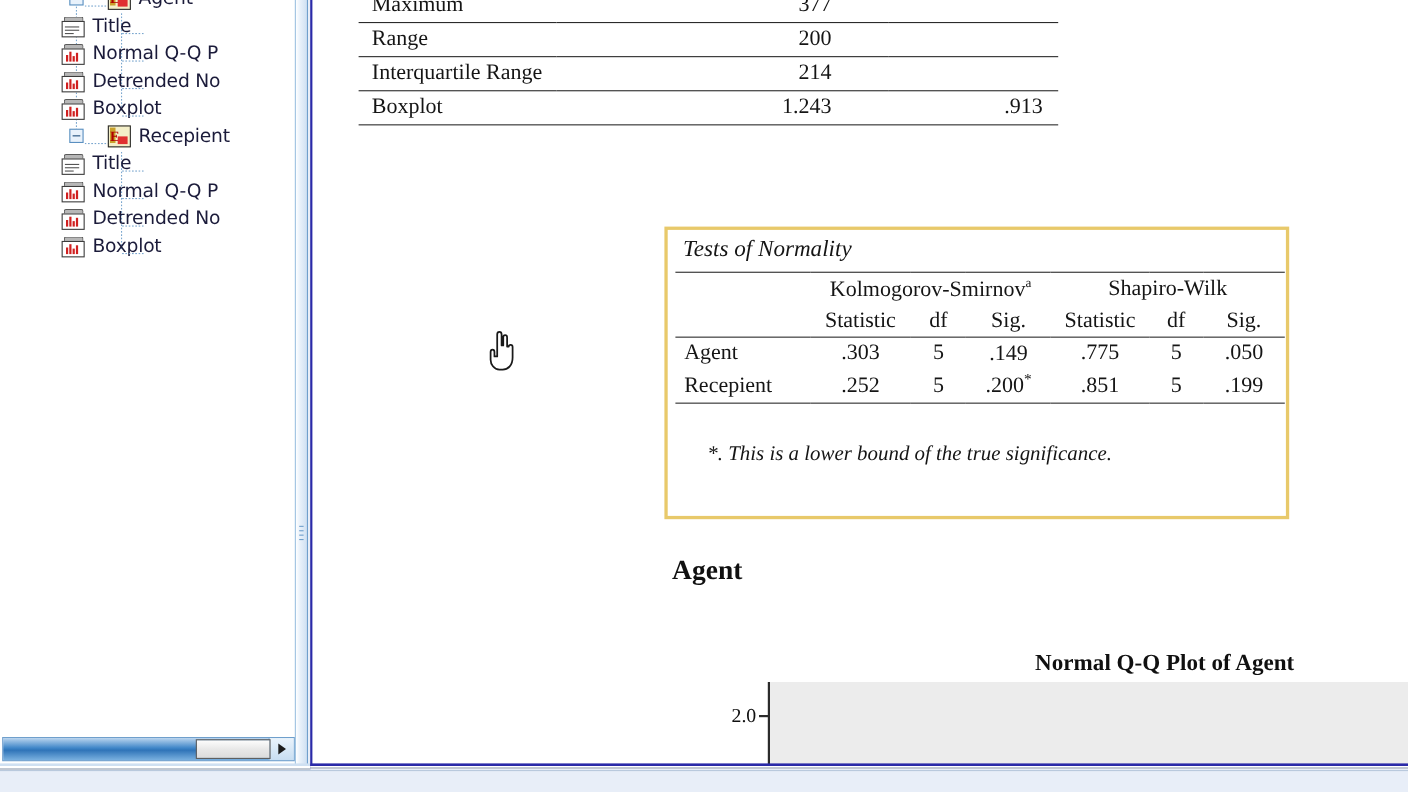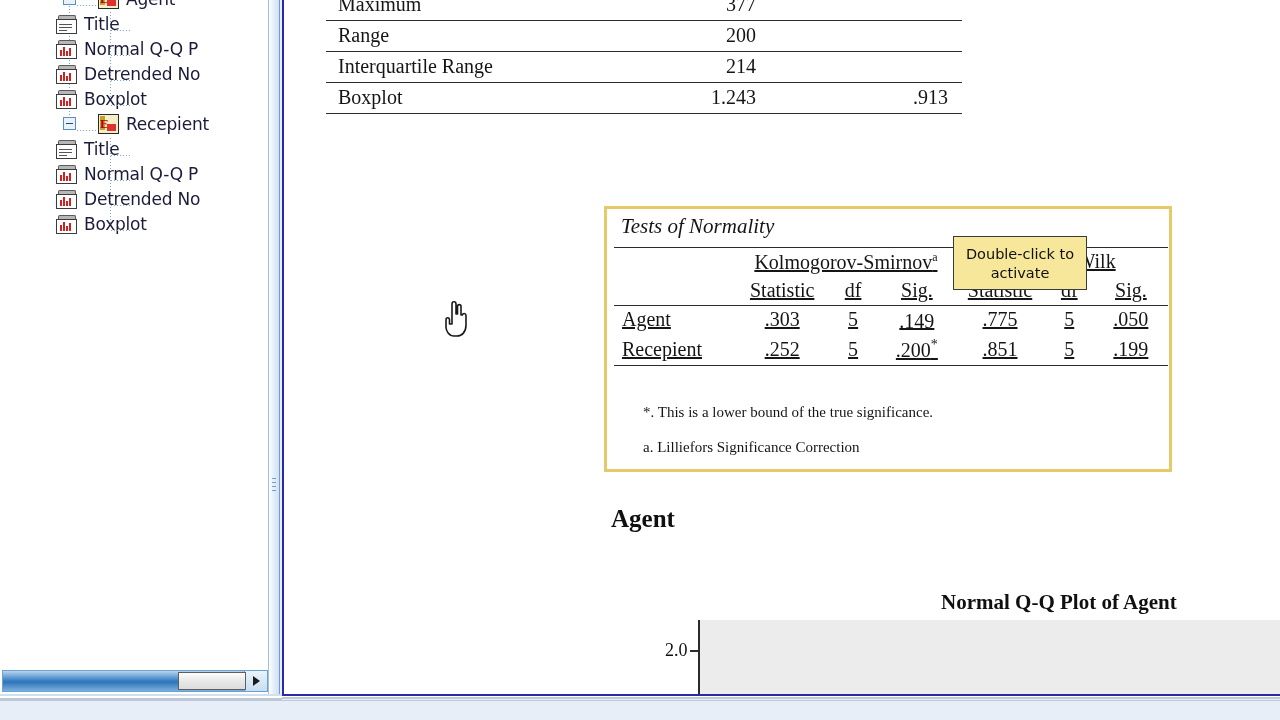--- a/index.html
+++ b/index.html
@@ -283,44 +283,44 @@
     position: absolute;
     left: 7px; top: 38px;
     width: 554px;
   }
   #norm-table table {
     border-collapse: collapse;
     width: 554px;
     font-family: "Liberation Serif", serif;
     font-size: 20px;
     color: #151515;
-    text-decoration: underline;
   }
   #norm-table td, #norm-table th {
     padding: 2px 0 3px 0;
     font-weight: normal;
     white-space: nowrap;
   }
   .rule-top td { border-top: 1.6px solid #2b2b2b; }
   .rule-bot td { border-bottom: 1.6px solid #2b2b2b; }
   #norm-table td.rowlbl { text-align: left; padding-left: 8px; width: 118px; }
   #norm-table td.c { text-align: center; }
   .w-stat { width: 92px; }
   .w-df   { width: 52px; }
   .w-sig  { width: 78px; }
   .grp-head { text-align: center; }
   sup.sup { font-size: 12px; vertical-align: super; }
   .star { font-size: 14px; vertical-align: super; }
   #norm-footnotes {
     position: absolute;
     left: 36px; top: 186px;
     font-family: "Liberation Serif", serif;
-    font-size: 15px;
+    font-size: 19px;
     color: #151515;
     line-height: 35px;
+    font-style: italic;
   }
 
   
   #tooltip {
     position: absolute;
     left: 669px; top: 224px;
     width: 134px; height: 54px;
     background: #f6e79a;
     border: 1px solid #3a3a3a;
     box-sizing: border-box;
@@ -635,28 +635,23 @@
                 <td class="c">.851</td>
                 <td class="c">5</td>
                 <td class="c">.199</td>
               </tr>
             </tbody>
           </table>
         </div>
 
         <div id="norm-footnotes">
           <div>*. This is a lower bound of the true significance.</div>
-          <div>a. Lilliefors Significance Correction</div>
         </div>
       </div>
 
-      <div id="tooltip">
-        <div>Double-click to</div>
-        <div>activate</div>
-      </div>
 
       <div id="agent-heading">Agent</div>
 
       <div id="chart-title">Normal Q-Q Plot of Agent</div>
       <div id="chart-area"></div>
       <div id="chart-axis"></div>
       <div id="chart-tick"></div>
       <div id="chart-ticklabel">2.0</div>
 
     </div>

